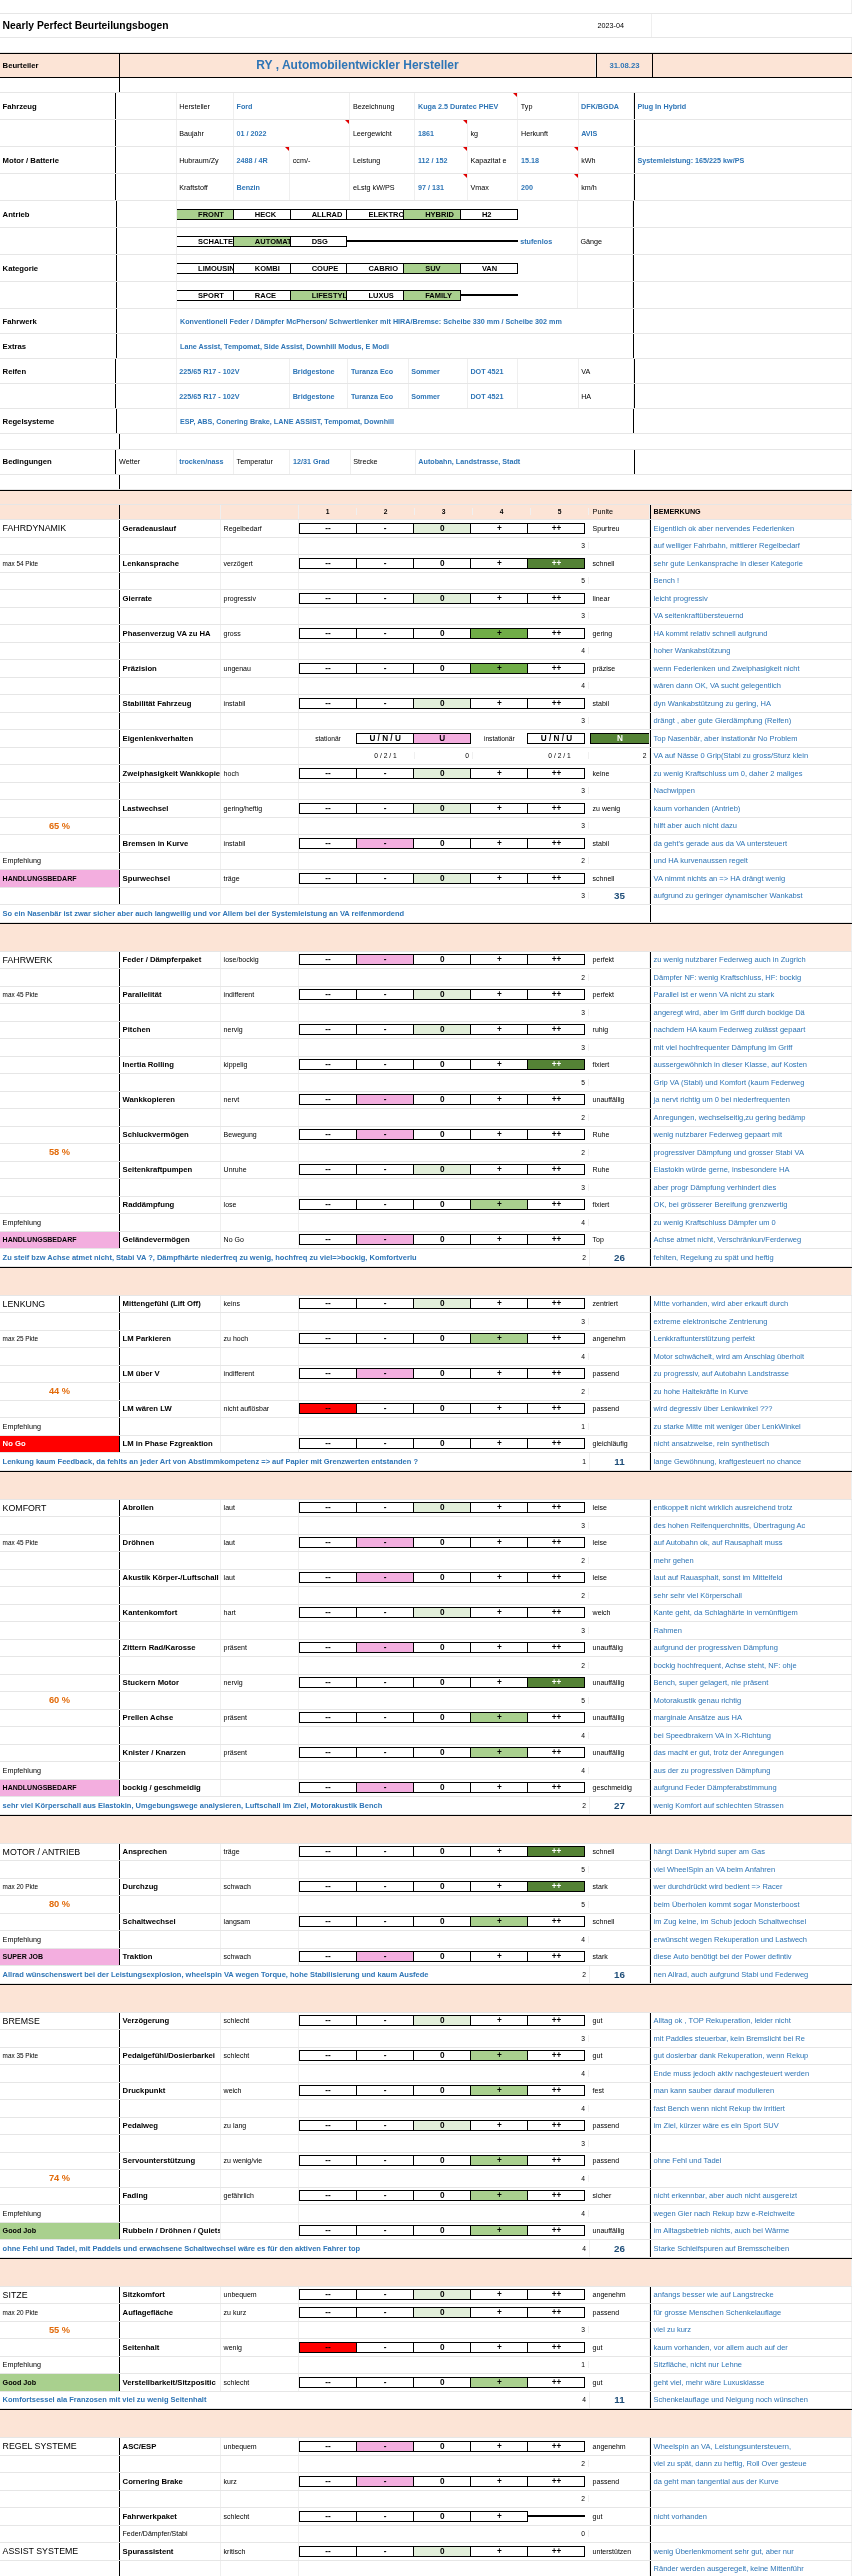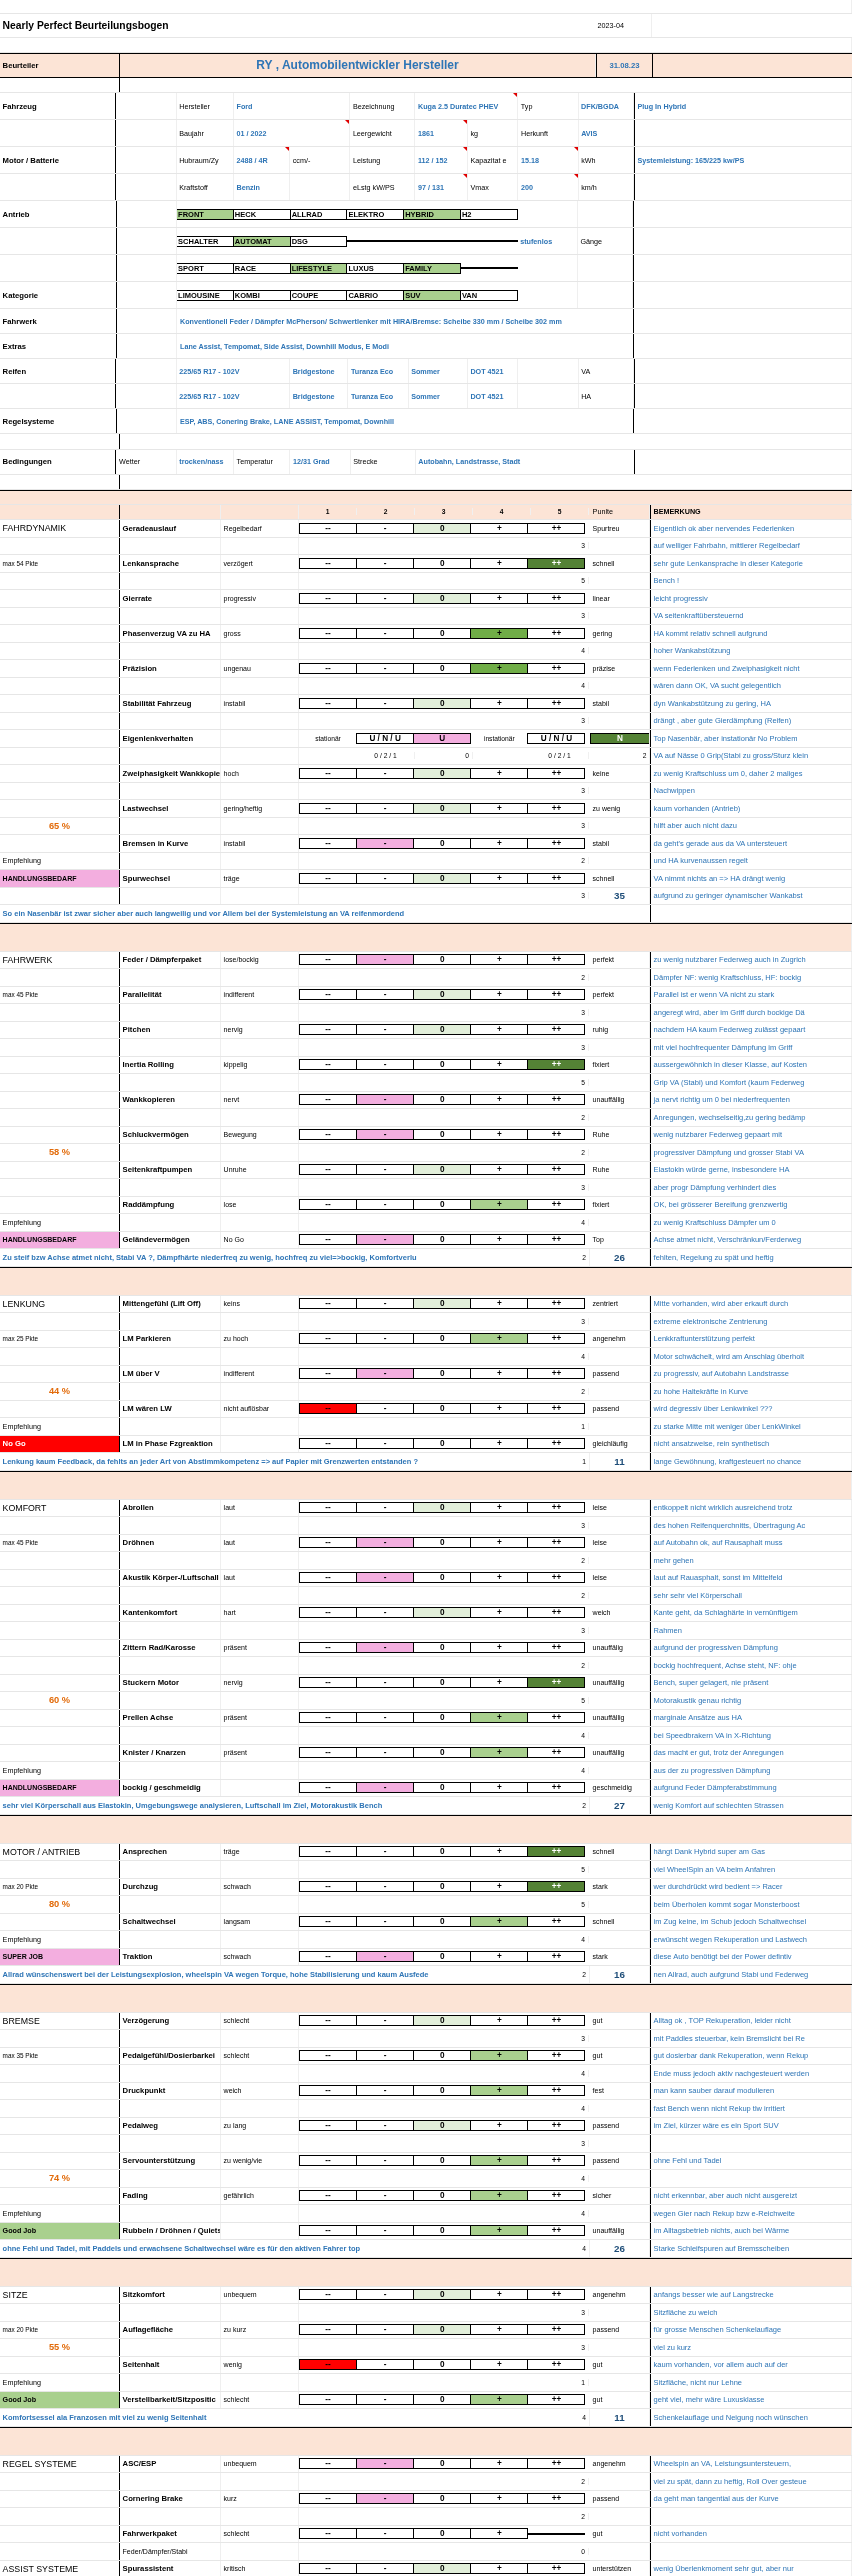--- a/index.html
+++ b/index.html
@@ -36,21 +36,21 @@
   .cell.nb{border-color:transparent;font-weight:normal;font-size:6.7px}
   .gc{width:58px;flex:none;border-right:0.5px solid #F0F0F0;display:flex;align-items:center;justify-content:center;font-size:6.7px;box-sizing:border-box;overflow:hidden}
   .gc.r{justify-content:flex-end;padding-right:3.1px}
   
   .tkL{border-left:1.3px solid #000}
   .tkR{border-right:1.3px solid #000!important}
   .tkT{border-top:1.3px solid #000}
   .tkB{border-bottom:1.3px solid #000!important}
   .cmt{position:relative}
   .cmt::after{content:"";position:absolute;top:0;right:0;border-left:4.1px solid transparent;border-top:4.1px solid #E00000}
-  .optcell{flex:1;border:0.9px solid #000;margin-left:-0.9px;display:flex;align-items:center;padding:0 1px;font-size:7.5px;font-weight:bold;overflow:hidden;white-space:nowrap;box-sizing:border-box}
+  .optcell{flex:1;border:0.9px solid #000;margin-left:-0.9px;display:flex;align-items:center;padding:0 21px;font-size:7.5px;font-weight:bold;overflow:hidden;white-space:nowrap;box-sizing:border-box}
   .optcell.osel{background:#A9D08E}
   .center{justify-content:center}
   .nogrid{border-right:none!important}
 </style>
 </head>
 <body>
 
 <div id="sheet">
 
   <div class="row h28">
@@ -156,44 +156,44 @@
           <div class="optcell">DSG</div>
           <div class="optcell"></div>
           <div class="optcell"></div>
           <div class="optcell"></div>
         </div>
         <div class="wG bv">stufenlos</div>
         <div class="wH md">Gänge</div>
         <div class="wI tkL"></div>
       </div>
       <div class="row h52">
+        <div class="wA b lg tkR">Kategorie</div>
+        <div class="wB"></div>
+        <div class="wOpt">
+          <div class="optcell first">LIMOUSINE</div>
+          <div class="optcell">KOMBI</div>
+          <div class="optcell">COUPE</div>
+          <div class="optcell">CABRIO</div>
+          <div class="optcell osel">SUV</div>
+          <div class="optcell">VAN</div>
+        </div>
+        <div class="wG"></div>
+        <div class="wH"></div>
+        <div class="wI tkL"></div>
+      </div>
+      <div class="row h52">
         <div class="wA b lg tkR"></div>
         <div class="wB"></div>
         <div class="wOpt">
           <div class="optcell first">SPORT</div>
           <div class="optcell">RACE</div>
           <div class="optcell osel">LIFESTYLE</div>
           <div class="optcell">LUXUS</div>
           <div class="optcell osel">FAMILY</div>
           <div class="optcell"></div>
-        </div>
-        <div class="wG"></div>
-        <div class="wH"></div>
-        <div class="wI tkL"></div>
-      </div>
-      <div class="row h52">
-        <div class="wA b lg tkR">Kategorie</div>
-        <div class="wB"></div>
-        <div class="wOpt">
-          <div class="optcell first">LIMOUSINE</div>
-          <div class="optcell">KOMBI</div>
-          <div class="optcell">COUPE</div>
-          <div class="optcell">CABRIO</div>
-          <div class="optcell osel">SUV</div>
-          <div class="optcell">VAN</div>
         </div>
         <div class="wG"></div>
         <div class="wH"></div>
         <div class="wI tkL"></div>
       </div>
     </div>
 
   <div class="row h48">
     <div class="wA b lg tkR">Fahrwerk</div>
     <div class="wB"></div>
@@ -1530,34 +1530,20 @@
           <div class="cell first">--</div>
           <div class="cell">-</div>
           <div class="cell g0">0</div>
           <div class="cell">+</div>
           <div class="cell">++</div>
         </div>
         <div class="wAnchR anch">angenehm</div>
         <div class="wRem rem tkL">anfangs besser wie auf Langstrecke</div>
       </div>
       <div class="row h34">
-        <div class="wA tkR"></div>
-        <div class="wCrit anch"></div>
-        <div class="wAnchL"></div>
-        <div class="wStrip" style="display: flex;">
-          <div class="gc"></div>
-          <div class="gc"></div>
-          <div class="gc"></div>
-          <div class="gc"></div>
-          <div class="gc r pts">3</div>
-        </div>
-        <div class="wAnchR"></div>
-        <div class="wRem rem tkL">Sitzfläche zu weich</div>
-      </div>
-      <div class="row h34">
         <div class="wA sm tkR">max 20 Pkte</div>
         <div class="wCrit critN">Auflagefläche</div>
         <div class="wAnchL anch">zu kurz</div>
         <div class="wStrip" style="display: flex;">
           <div class="cell first">--</div>
           <div class="cell">-</div>
           <div class="cell g0">0</div>
           <div class="cell">+</div>
           <div class="cell">++</div>
         </div>

